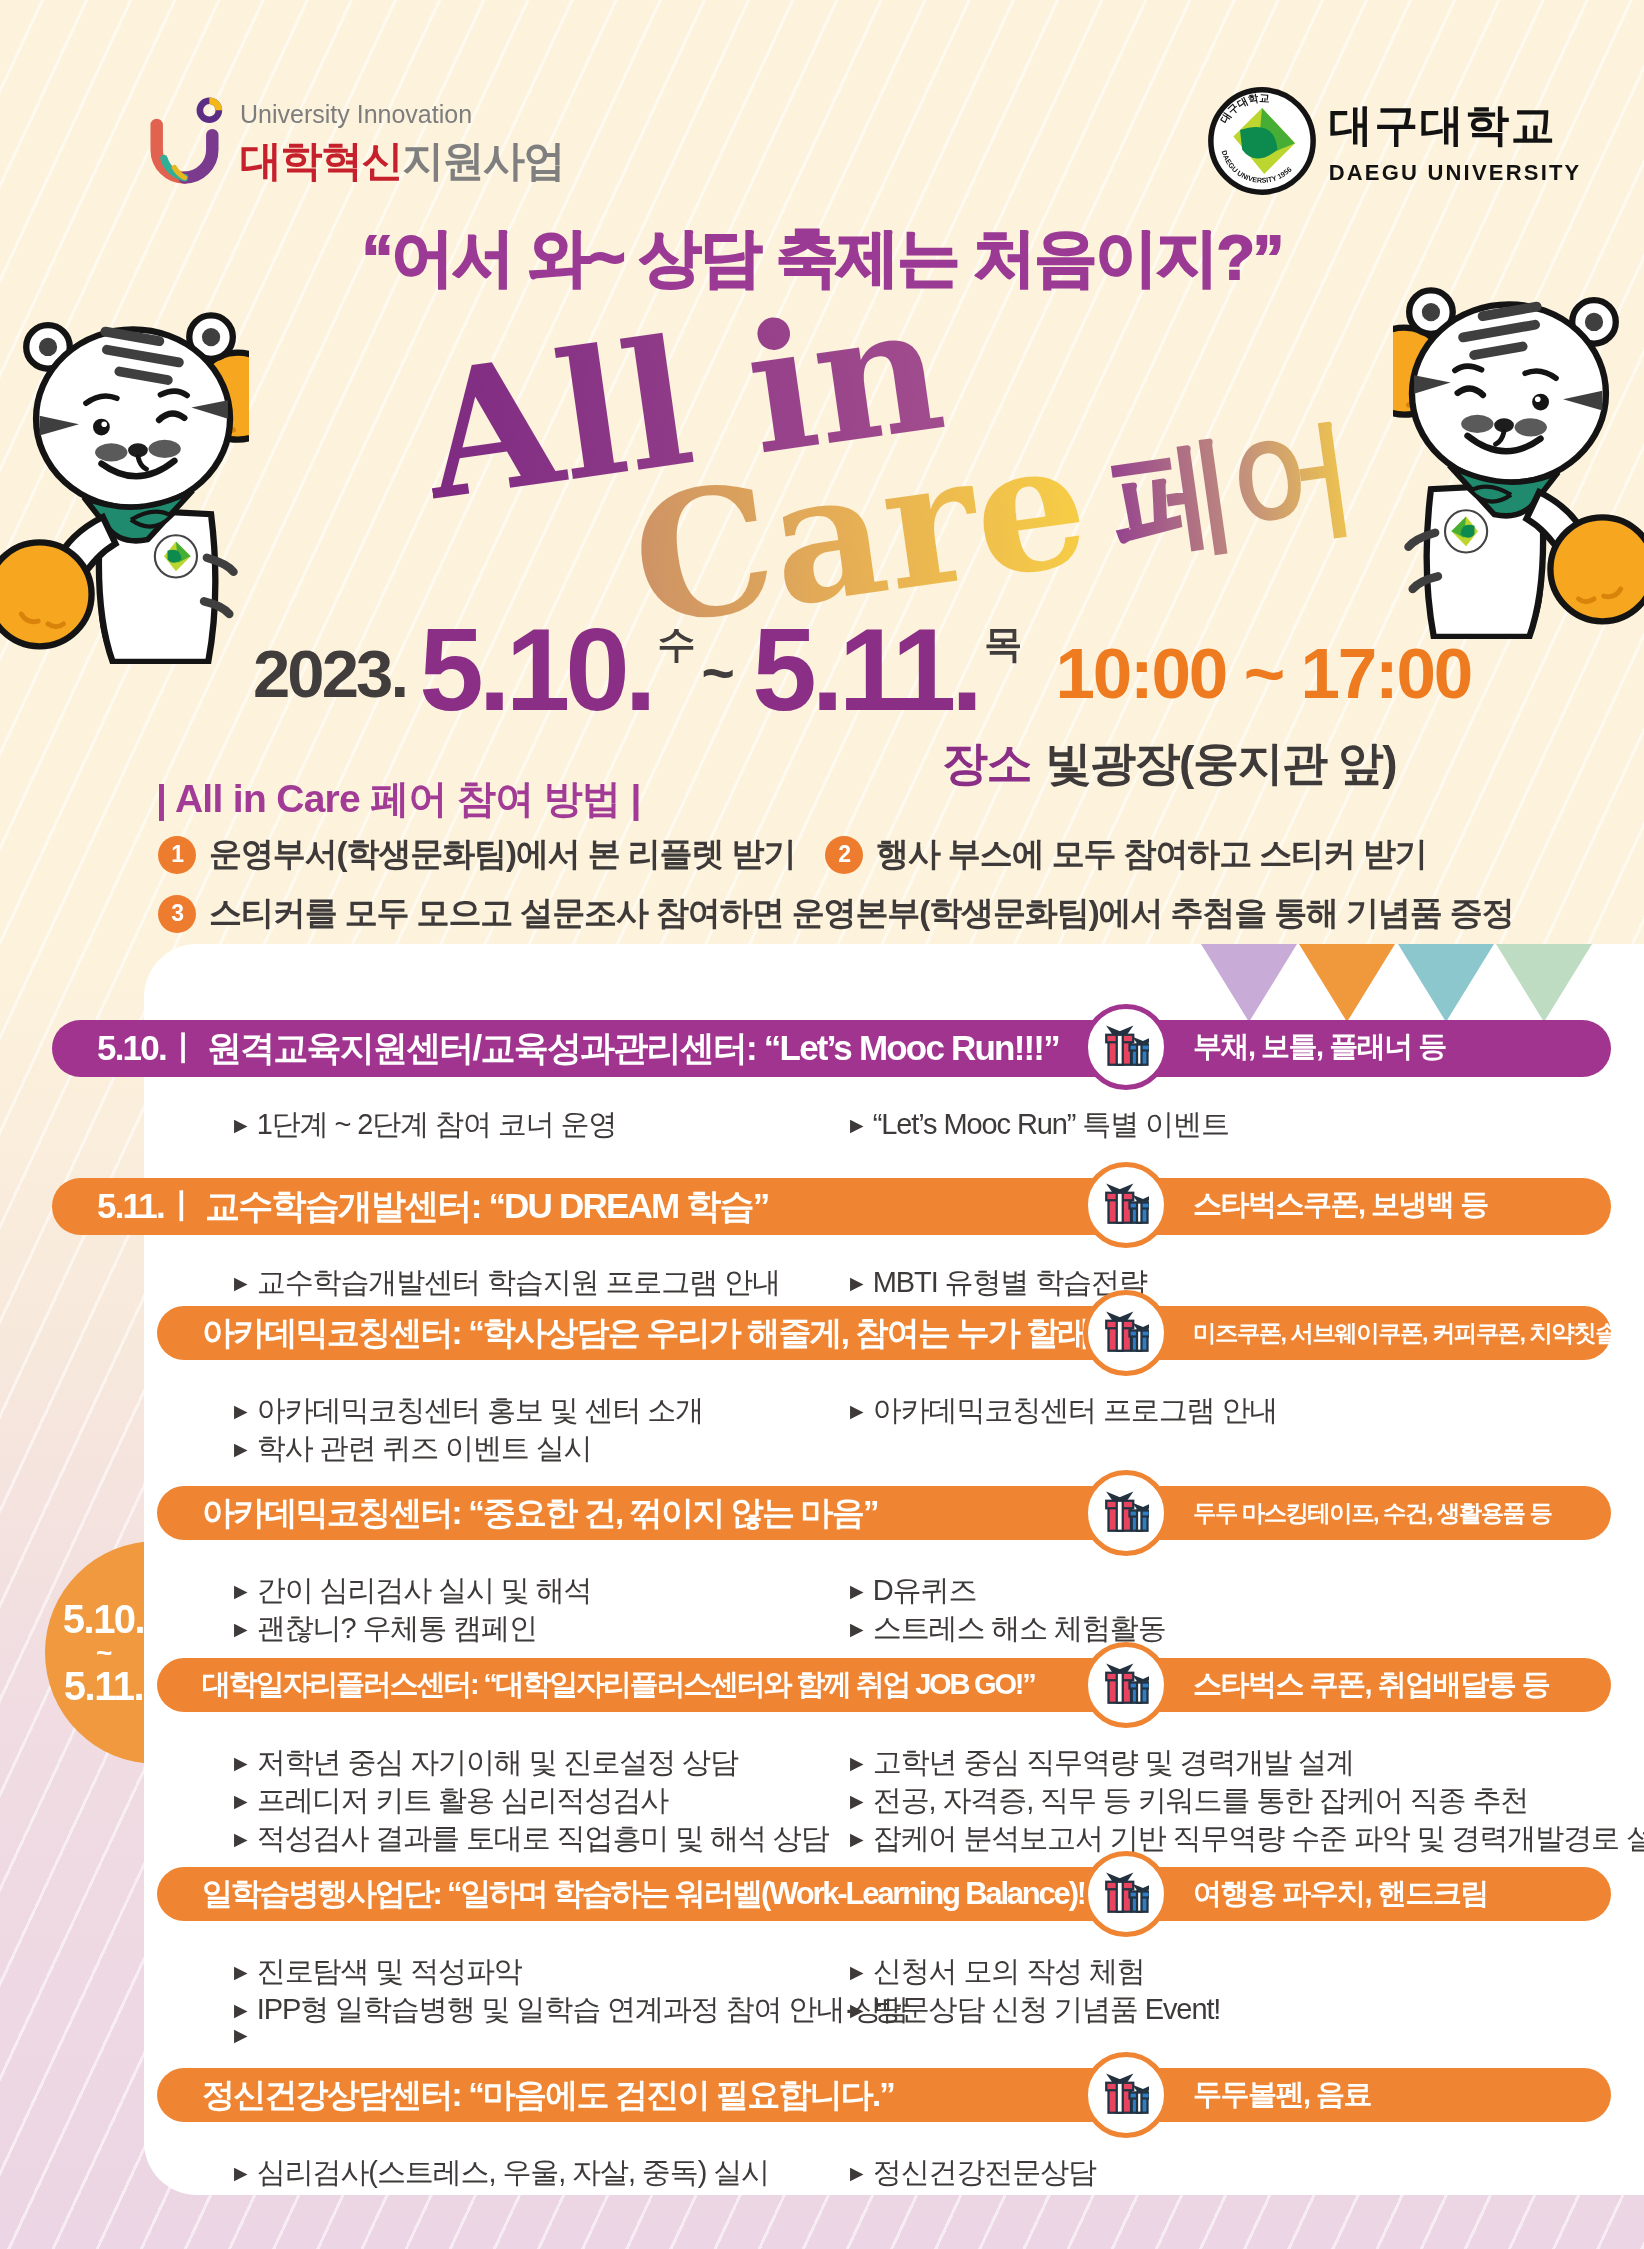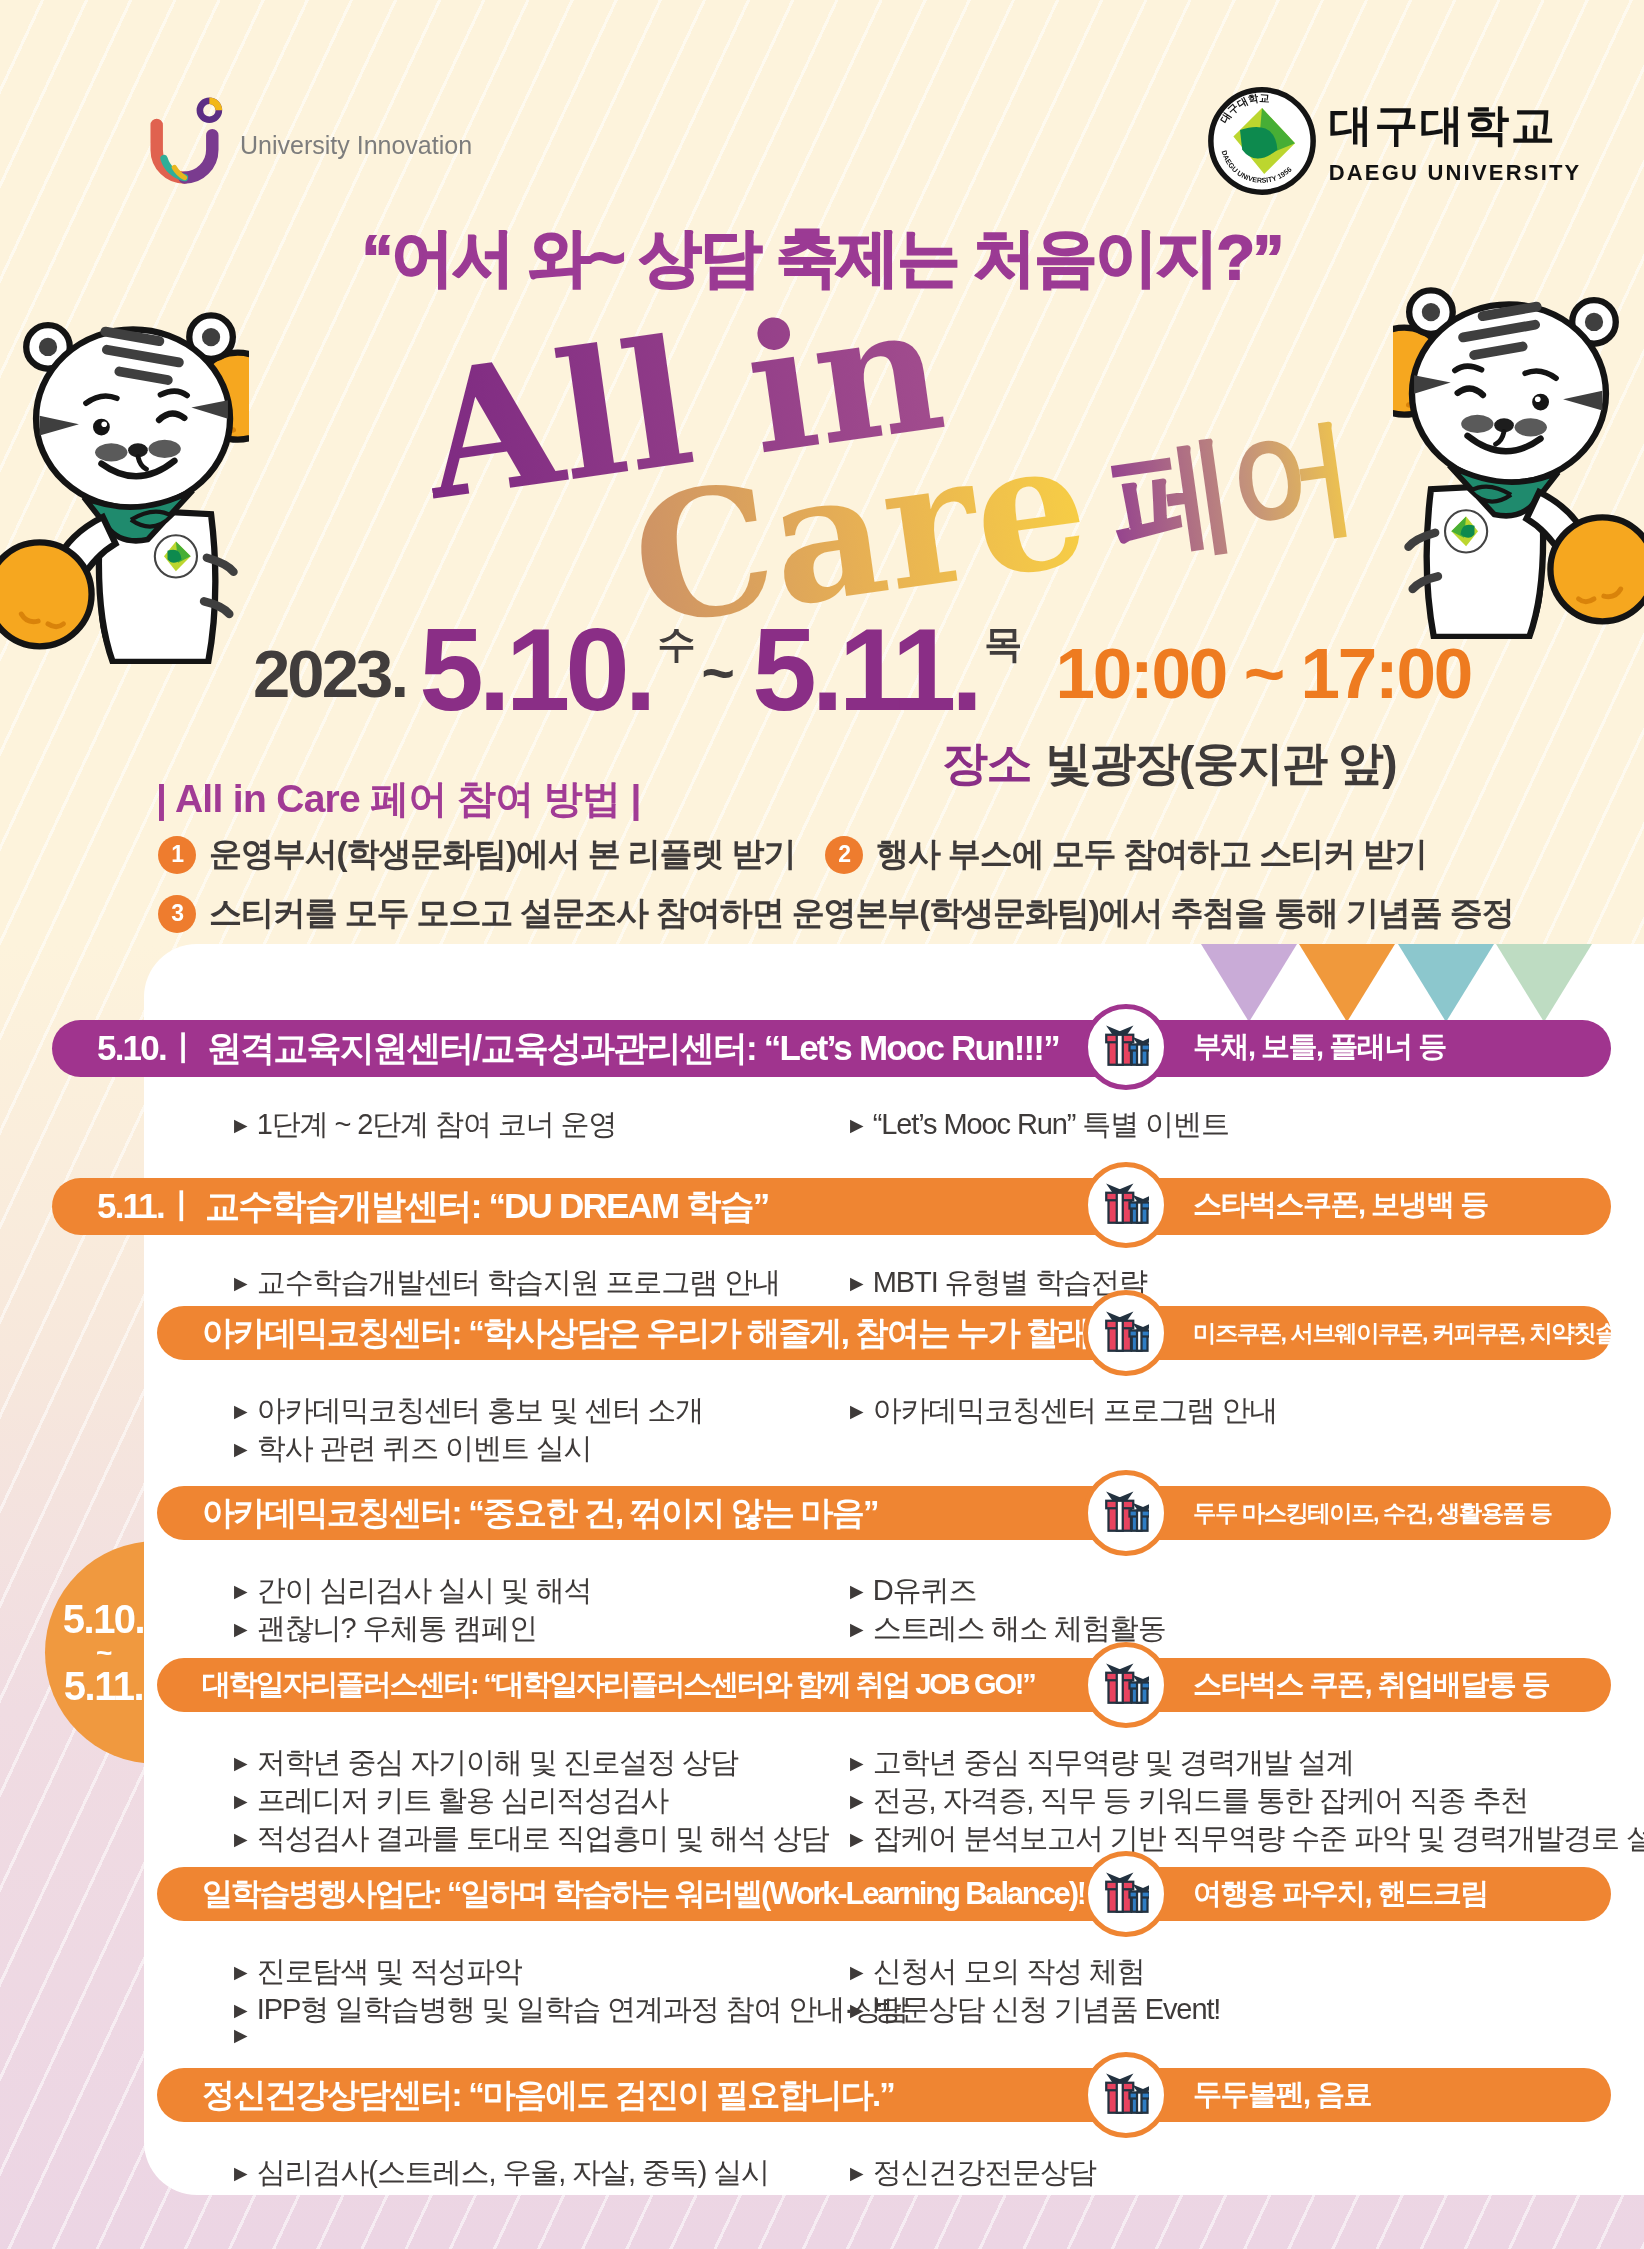--- a/index.html
+++ b/index.html
@@ -5,21 +5,21 @@
   * { margin:0; padding:0; box-sizing:border-box; }
   html,body { background:#fff; }
   body { font-family:"Liberation Sans", sans-serif; }
   #poster{
     position:relative; width:1644px; height:2250px; overflow:hidden;
     background:
       repeating-linear-gradient(115deg, rgba(255,255,255,0) 0 37px, rgba(255,255,255,.55) 37px 40px),
       linear-gradient(180deg,#fdf3dc 0%,#fdf3dc 42%,#f7e8dc 60%,#f0dce2 76%,#ecd5e4 100%);
   }
   
-  .ui-logo{position:absolute;left:145px;top:94px;display:flex;align-items:center;}
+  .ui-logo{position:absolute;left:145px;top:94px;display:flex;}
   .ui-mark{width:79px;height:97px;}
   .ui-text{margin-left:16px;padding-top:5.9px;}
   .ui-top{font-size:25px;color:#7d7d7d;font-weight:400;letter-spacing:0;}
   .ui-main{font-size:42px;font-weight:800;letter-spacing:-1.5px;margin-top:4.4px;}
   .ui-red{color:#c5202c;} .ui-gray{color:#7f7f7f;}
   .du-logo{position:absolute;left:1207px;top:86px;display:flex;align-items:center;}
   .du-seal{width:110px;height:110px;}
   .du-text{margin-left:11.7px;}
   .du-kr{font-size:44px;font-weight:800;color:#121212;letter-spacing:1.5px;}
   .du-en{font-size:22px;font-weight:700;color:#121212;letter-spacing:2.2px;margin-top:5.9px;text-align:center;}
@@ -101,20 +101,21 @@
     <svg class="ui-mark" viewBox="0 0 108 132">
       <path d="M16 42 V76 A38 38 0 0 0 54 114" fill="none" stroke="#e0624f" stroke-width="17" stroke-linecap="round"></path>
       <path d="M54 114 A38 38 0 0 0 92 76 V56" fill="none" stroke="#7a3b8f" stroke-width="17" stroke-linecap="round"></path>
       <path d="M26 88 A38 38 0 0 0 54 114" fill="none" stroke="#2fae98" stroke-width="10" stroke-linecap="round"></path>
       <path d="M40 100 A38 38 0 0 0 54 114" fill="none" stroke="#e8b61f" stroke-width="7" stroke-linecap="round"></path>
       <circle cx="88" cy="22" r="13" fill="none" stroke="#5c2d84" stroke-width="9"></circle>
       <path d="M88 9 A13 13 0 0 1 101 22" fill="none" stroke="#f2b718" stroke-width="9"></path>
     </svg>
     <div class="ui-text">
       <div class="ui-top">University Innovation</div>
+      <div class="ui-main"><span class="ui-red">대학혁신</span><span class="ui-gray">지원사업</span></div>
     </div>
   </div>
 
   <div class="du-logo">
     <svg class="du-seal" viewBox="0 0 100 100">
       <circle cx="50" cy="50" r="46.5" fill="#fff" stroke="#141414" stroke-width="5"></circle>
       <path id="sealTop" d="M14 50 A36 36 0 0 1 86 50" fill="none"></path>
       <path id="sealBot" d="M12 50 A38 38 0 0 0 88 50" fill="none"></path>
       <text font-size="9.5" font-weight="bold" fill="#141414"><textPath href="#sealTop" startOffset="14%">대구대학교</textPath></text>
       <text font-size="6.5" font-weight="bold" fill="#141414"><textPath href="#sealBot" startOffset="8%">DAEGU UNIVERSITY 1956</textPath></text>

